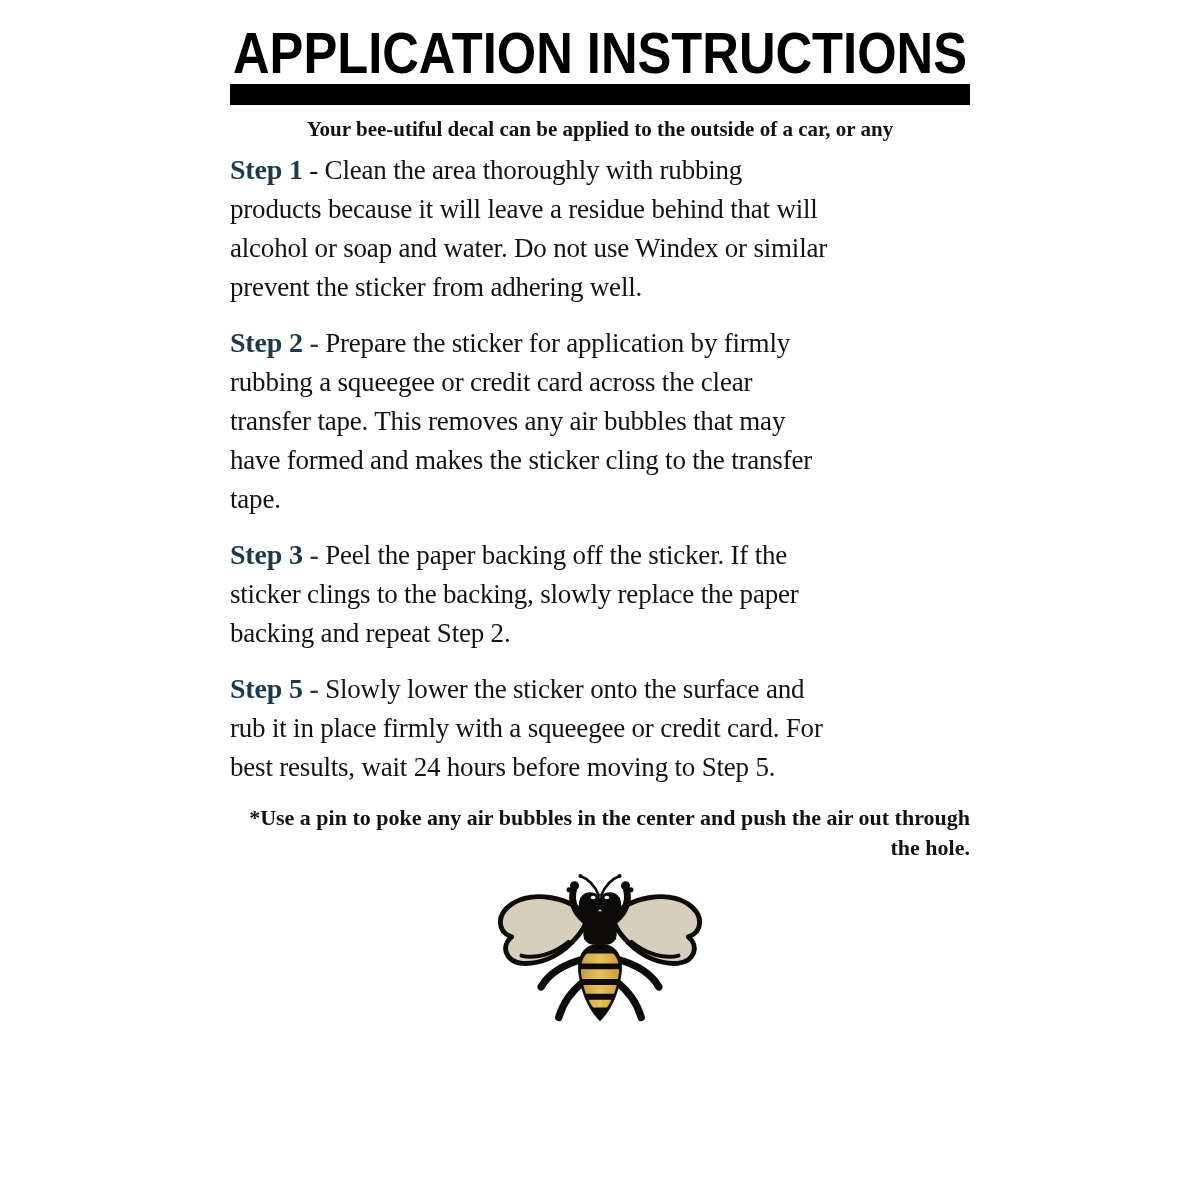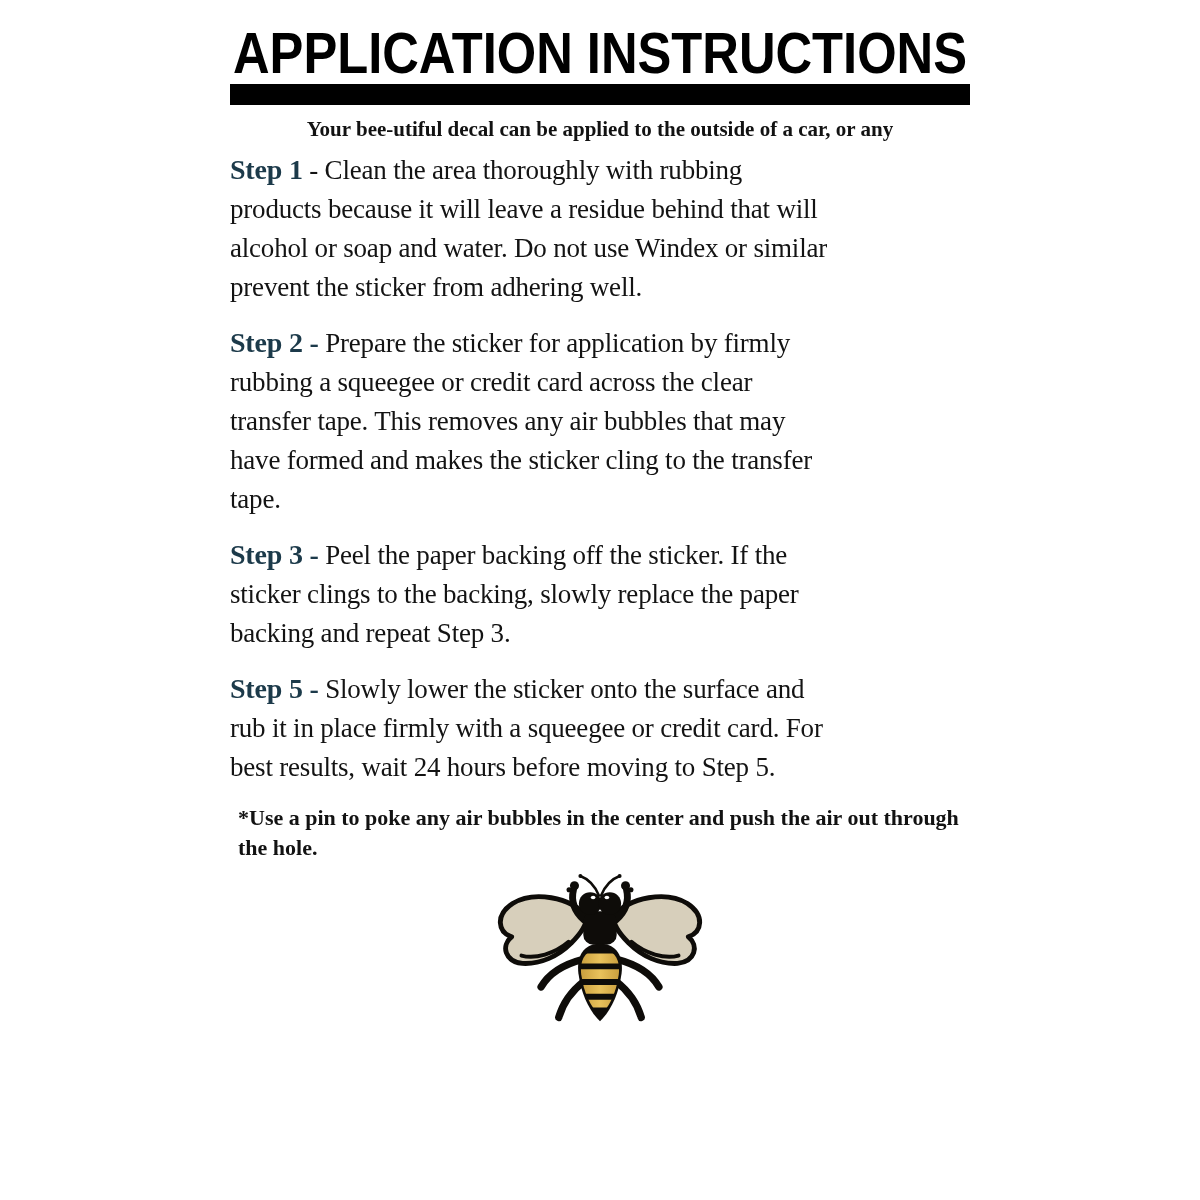--- a/index.html
+++ b/index.html
@@ -55,24 +55,24 @@
   .step-label {
     font-weight: bold;
     font-size: 28px;
     color: #1c3a4a;
     margin-top: 28px;
   }
   .line { display: block; }
   .line.first { display: inline; font-family: Liberation Serif, serif; }
   
   .footnote {
-    margin: 8px;
+    margin: 0;
     font-size: 22px;
     line-height: 30px;
-    text-align: left;
+    text-align: right;
     color: #121212;
   }
   
   .bee-wrap {
     margin-top: 8px;
     text-align: center;
   }
   .bee-wrap svg { display: inline-block; }
 </style>
 </head>
@@ -86,21 +86,21 @@
     </svg>
     <div class="title-bar"></div>
     <p class="subtitle">
       <span class="sline">Your bee-utiful decal can be applied to the outside of a car, or any</span>
     </p>
   </header>
 
   <section class="steps">
       <p class="step"><span class="step-label">Step 1</span> <span class="line first">- Clean the area thoroughly with rubbing</span> <span class="line">products because it will leave a residue behind that will</span> <span class="line">alcohol or soap and water. Do not use Windex or similar</span> <span class="line">prevent the sticker from adhering well.</span></p>
       <p class="step"><span class="step-label">Step 2 -</span> <span class="line first">Prepare the sticker for application by firmly</span> <span class="line">rubbing a squeegee or credit card across the clear</span> <span class="line">transfer tape. This removes any air bubbles that may</span> <span class="line">have formed and makes the sticker cling to the transfer</span> <span class="line">tape.</span></p>
-      <p class="step"><span class="step-label">Step 3 -</span> <span class="line first">Peel the paper backing off the sticker. If the</span> <span class="line">sticker clings to the backing, slowly replace the paper</span> <span class="line">backing and repeat Step 3.</span></p>
+      <p class="step"><span class="step-label">Step 3 -</span> <span class="line first">Peel the paper backing off the sticker. If the</span> <span class="line">sticker clings to the backing, slowly replace the paper</span> <span class="line">backing and repeat Step 2.</span></p>
       <p class="step"><span class="step-label">Step 5 -</span> <span class="line first">Slowly lower the sticker onto the surface and</span> <span class="line">rub it in place firmly with a squeegee or credit card. For</span> <span class="line">best results, wait 24 hours before moving to Step 5.</span></p>
     </section>
 
   <p class="footnote">
     <span class="sline">*Use a pin to poke any air bubbles in the center and push the air out through</span>
     <span class="sline">the hole.</span>
   </p>
 
   <div class="bee-wrap">
     <svg width="216" height="172" viewBox="0 0 220 175">

